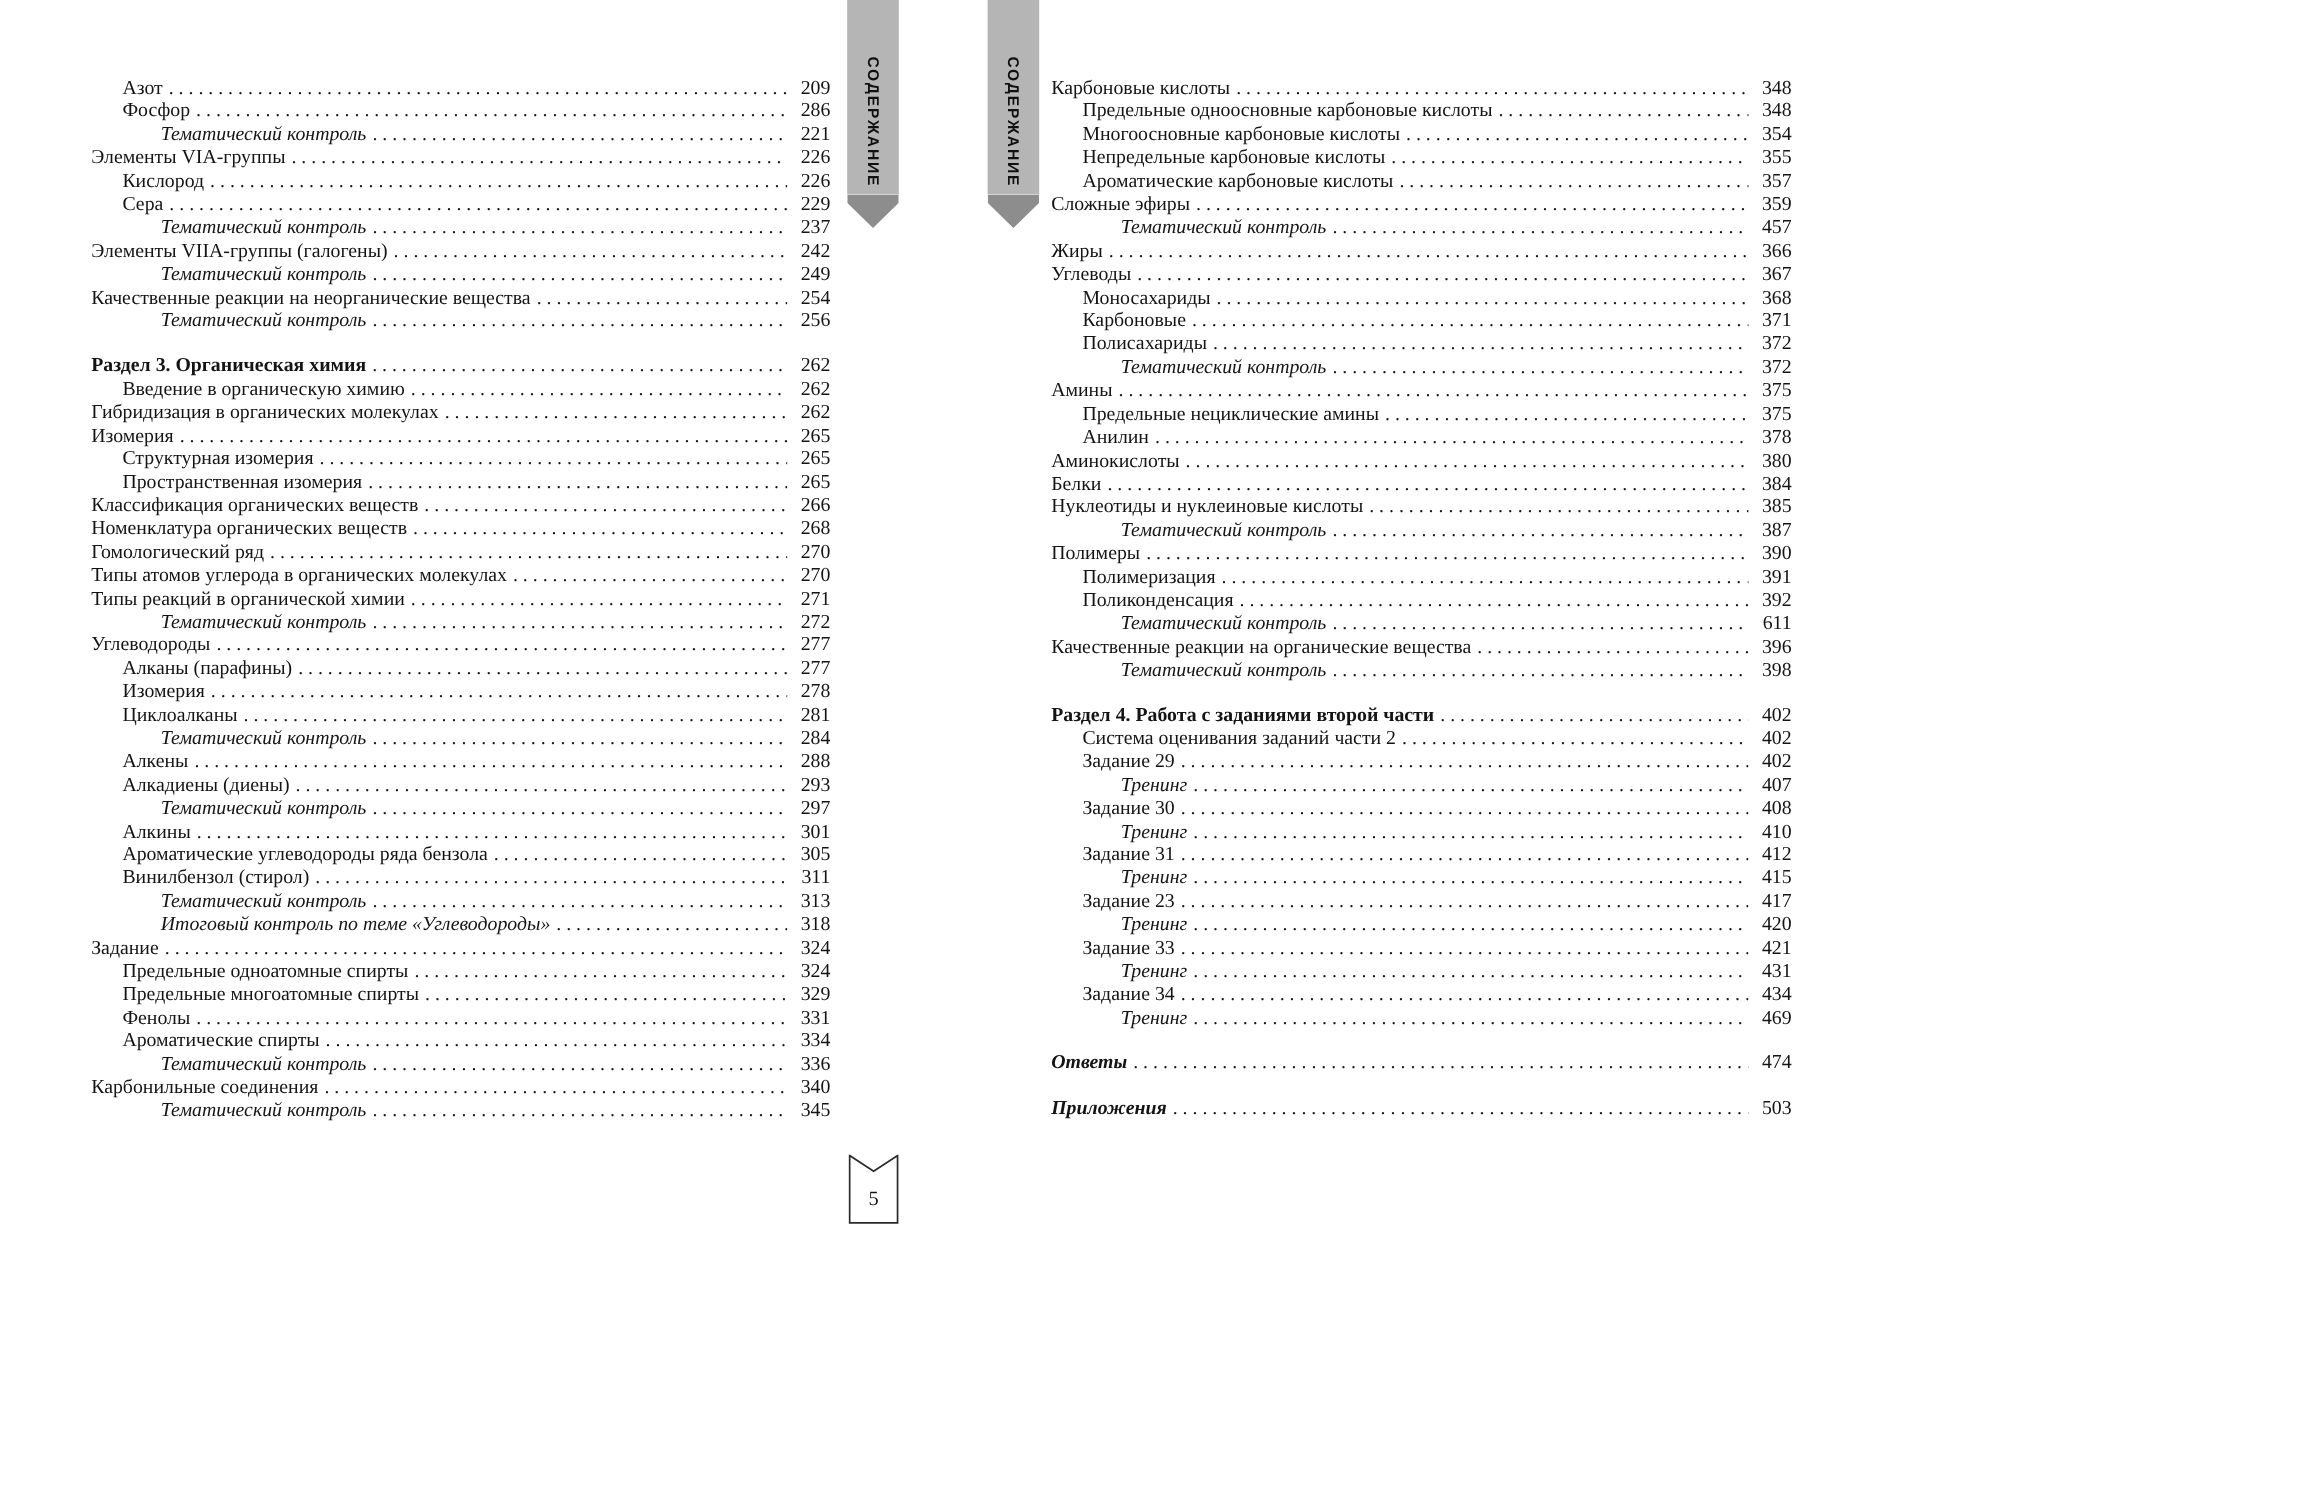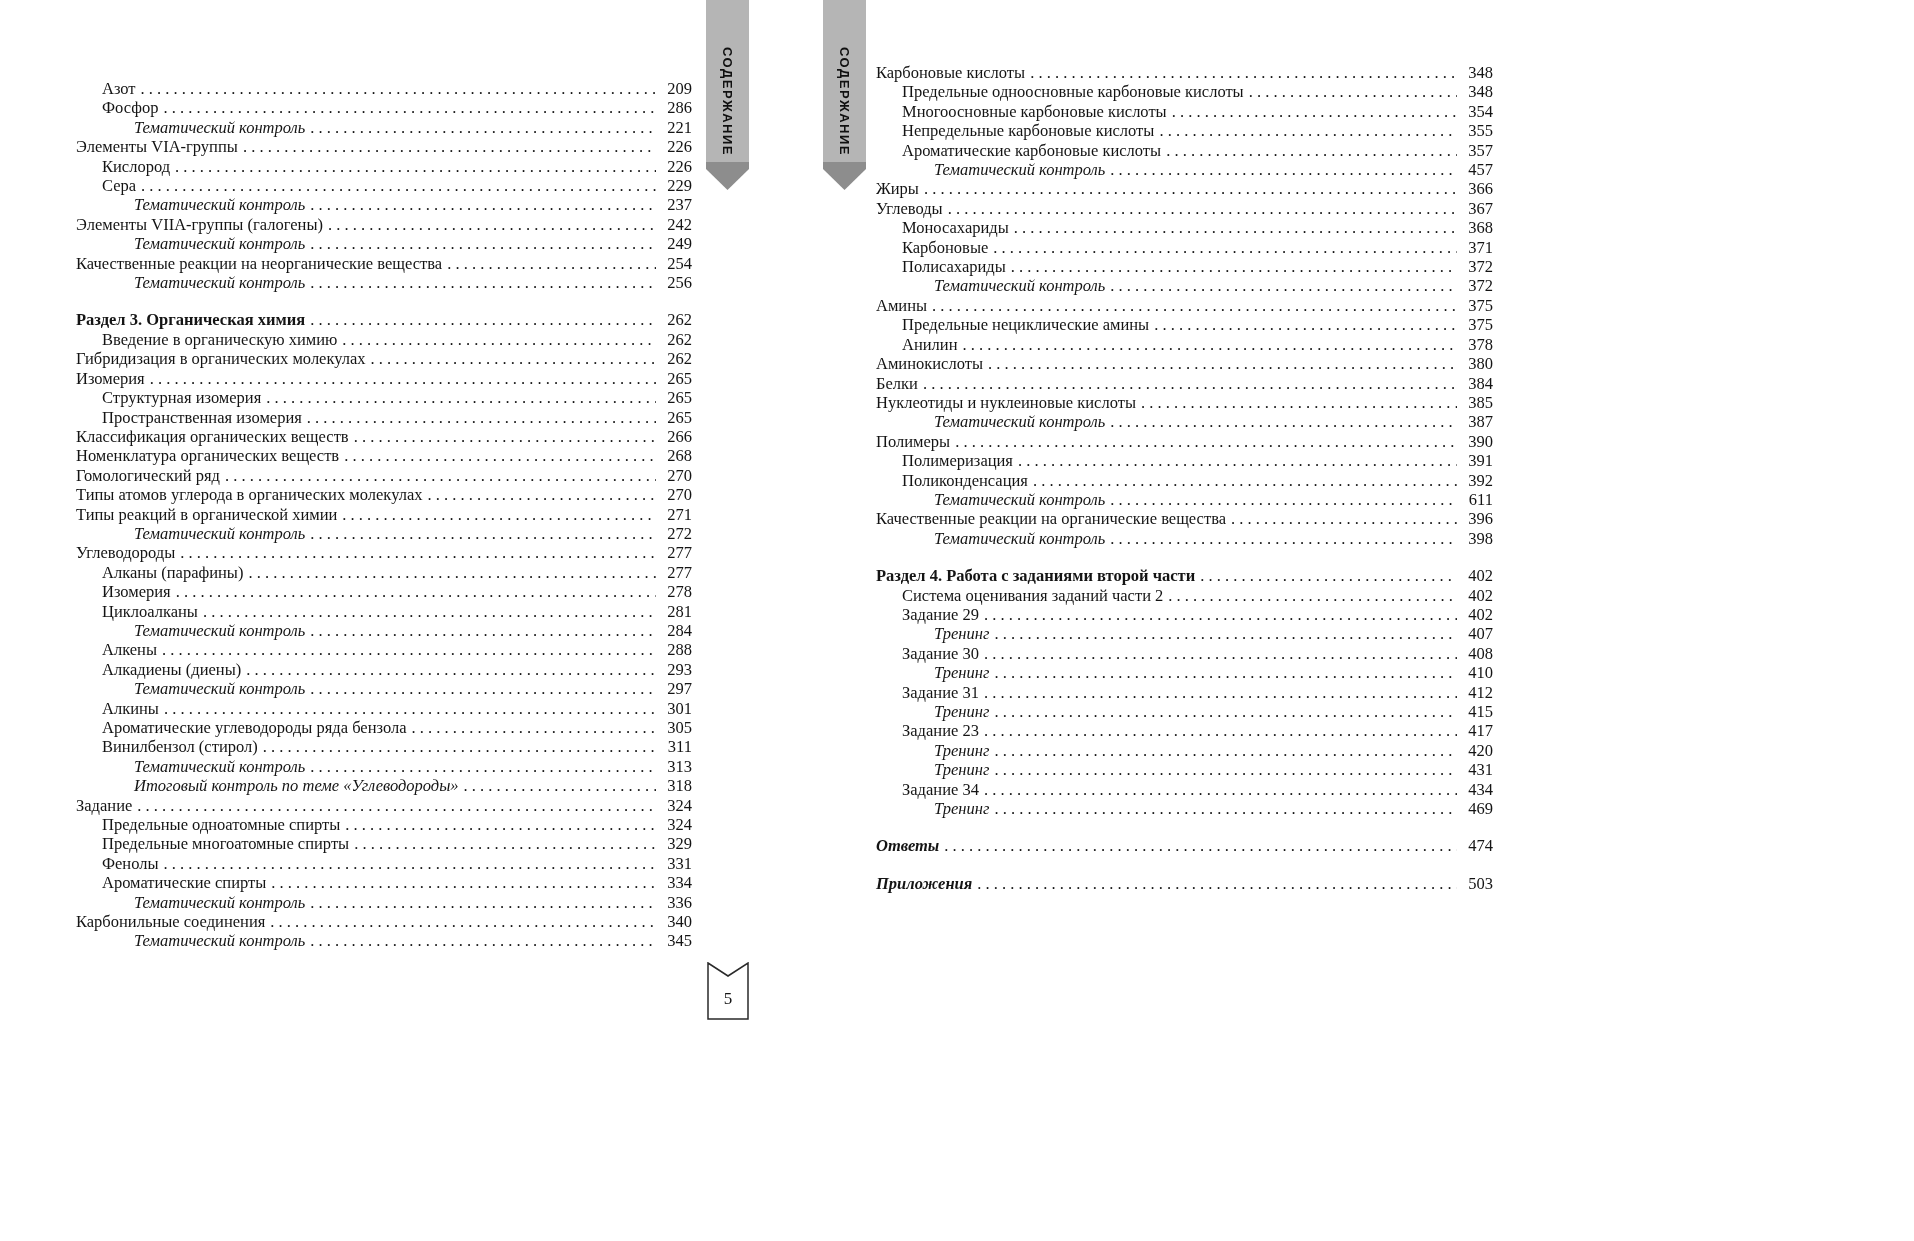--- a/index.html
+++ b/index.html
@@ -8,21 +8,21 @@
     width: 1914px;
     height: 1241px;
     background: #ffffff;
     overflow: hidden;
     font-family: "Liberation Serif", serif;
     color: #141414;
   }
 
   
   .toc-col { position: absolute; top: 63px; }
-  #toc-left  { left: 76px;  width: 616px; margin-top: 16px; }
+  #toc-left  { left: 76px;  width: 616px; }
   #toc-right { left: 876px; width: 617px; }
 
   .toc-row {
     display: flex;
     align-items: baseline;
     line-height: 19.4px;
     font-size: 16.5px;
   }
   .toc-row.gap { margin-top: 18px; }
   .toc-row.ind1 { padding-left: 26px; }
@@ -330,20 +330,25 @@
       <div class="toc-row ind1">
         <span class="title">Непредельные карбоновые кислоты</span>
         <span class="dots"></span>
         <span class="pagenum">355</span>
       </div>
       <div class="toc-row ind1">
         <span class="title">Ароматические карбоновые кислоты</span>
         <span class="dots"></span>
         <span class="pagenum">357</span>
       </div>
+      <div class="toc-row ind0">
+        <span class="title">Сложные эфиры</span>
+        <span class="dots"></span>
+        <span class="pagenum">359</span>
+      </div>
       <div class="toc-row ind2 italic">
         <span class="title">Тематический контроль</span>
         <span class="dots"></span>
         <span class="pagenum">457</span>
       </div>
       <div class="toc-row ind0">
         <span class="title">Жиры</span>
         <span class="dots"></span>
         <span class="pagenum">366</span>
       </div>
@@ -479,20 +484,25 @@
       </div>
       <div class="toc-row ind1">
         <span class="title">Задание 23</span>
         <span class="dots"></span>
         <span class="pagenum">417</span>
       </div>
       <div class="toc-row ind2 italic">
         <span class="title">Тренинг</span>
         <span class="dots"></span>
         <span class="pagenum">420</span>
+      </div>
+      <div class="toc-row ind1">
+        <span class="title">Задание 33</span>
+        <span class="dots"></span>
+        <span class="pagenum">421</span>
       </div>
       <div class="toc-row ind2 italic">
         <span class="title">Тренинг</span>
         <span class="dots"></span>
         <span class="pagenum">431</span>
       </div>
       <div class="toc-row ind1">
         <span class="title">Задание 34</span>
         <span class="dots"></span>
         <span class="pagenum">434</span>

